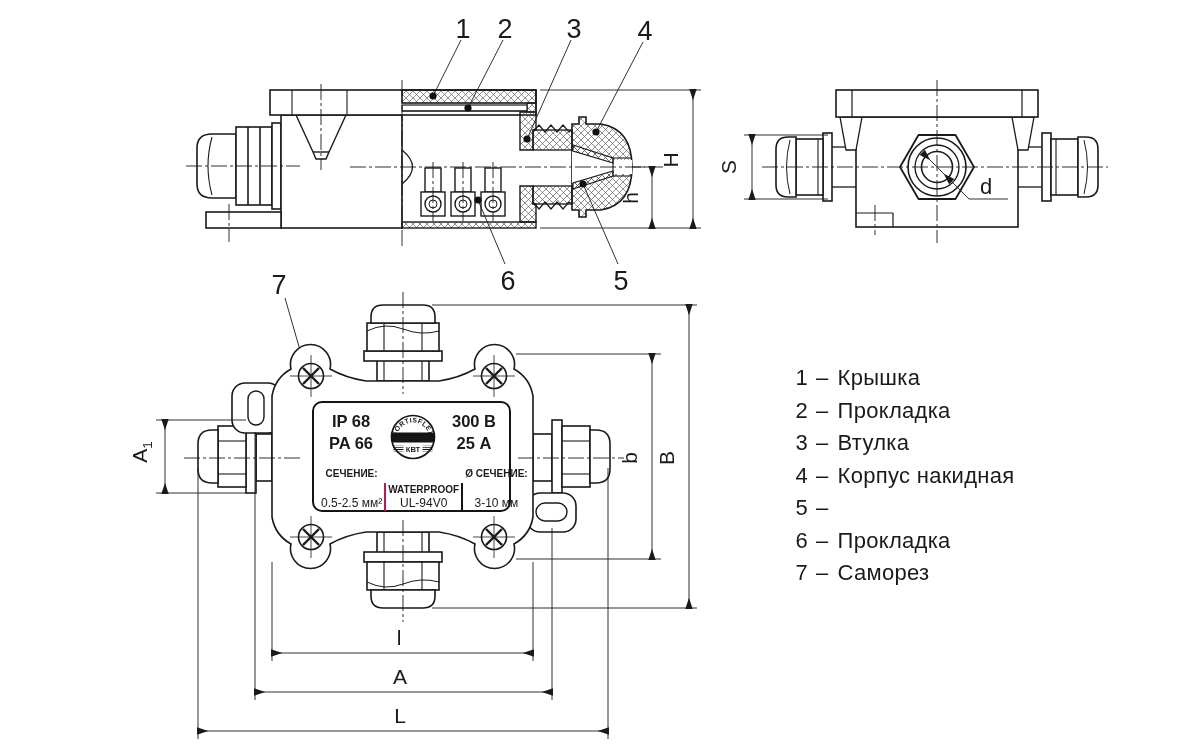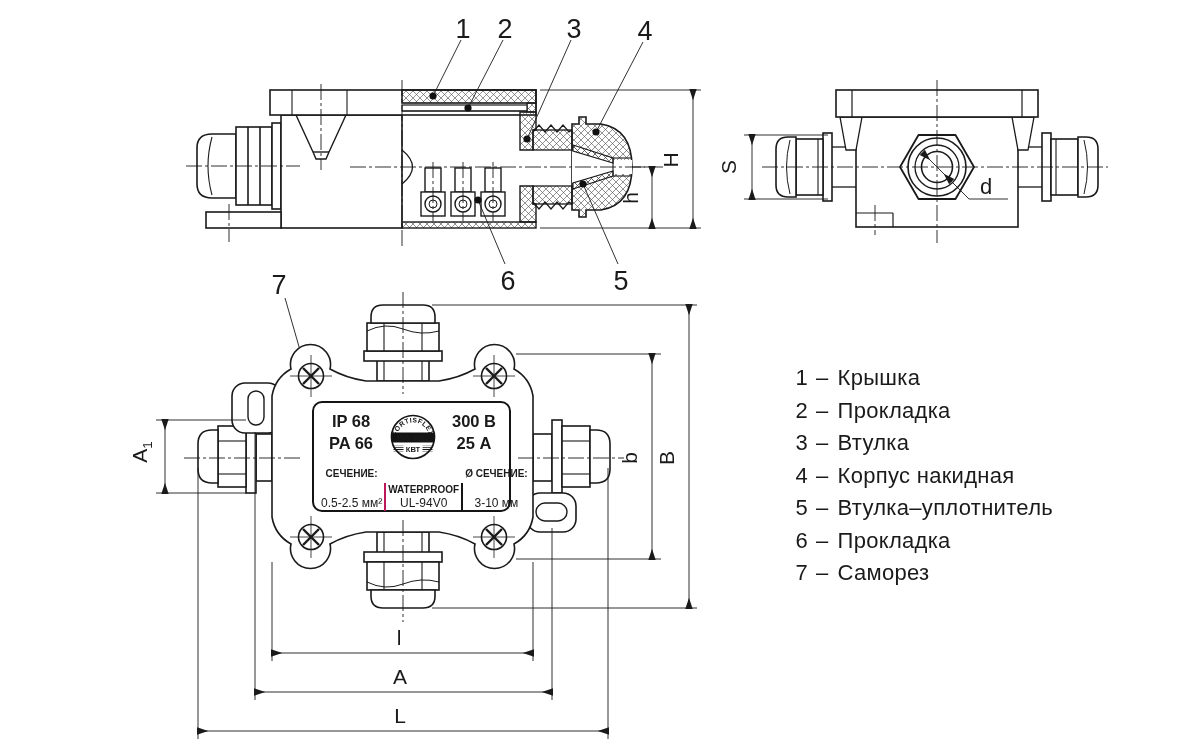--- a/index.html
+++ b/index.html
@@ -401,21 +401,20 @@
         <span class="lt">Втулка</span>
   </div>
   <div class="lrow">
     <span class="ln">4</span>
         <span class="ld">–</span>
         <span class="lt">Корпус накидная</span>
   </div>
   <div class="lrow">
     <span class="ln">5</span>
         <span class="ld">–</span>
-        <span class="lt">Втулка–уплотнитель</span>
   </div>
   <div class="lrow">
     <span class="ln">6</span>
         <span class="ld">–</span>
         <span class="lt">Прокладка</span>
   </div>
   <div class="lrow">
     <span class="ln">7</span>
         <span class="ld">–</span>
         <span class="lt">Саморез</span>

